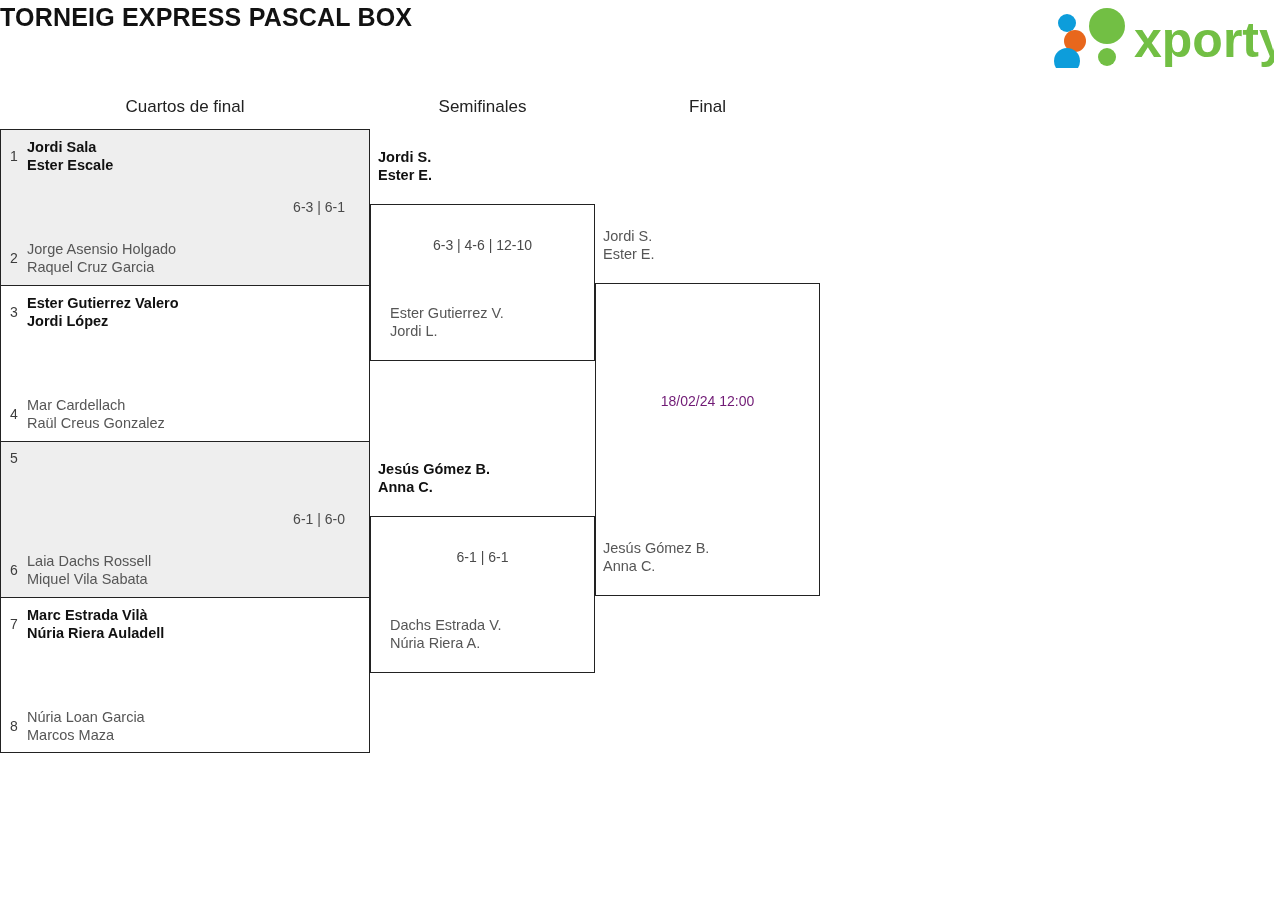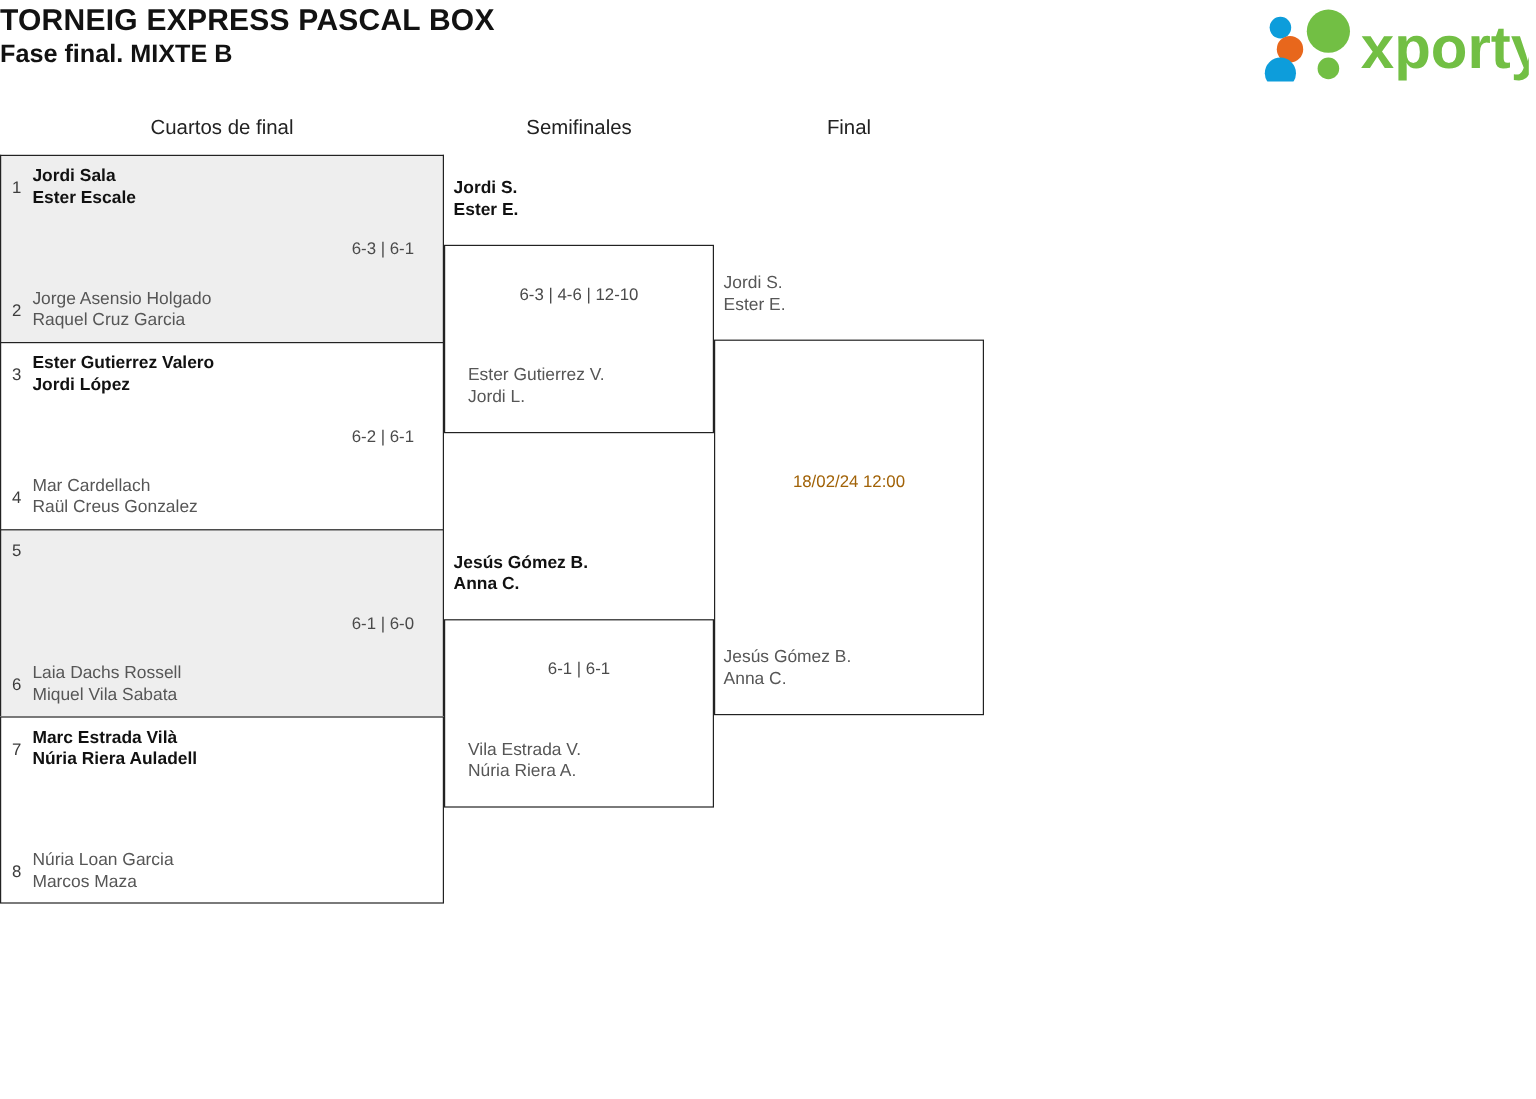--- a/index.html
+++ b/index.html
@@ -7,21 +7,21 @@
     margin: 0; padding: 0;
     background: #ffffff;
     width: 1280px; height: 916px;
     font-family: "Liberation Sans", sans-serif;
     -webkit-font-smoothing: antialiased;
   }
   .page { position: relative; width: 1280px; height: 916px; overflow: hidden; }
 
   
   .header { position: absolute; left: 0; top: 0; width: 1280px; height: 76px; }
-  .title-block { position: absolute; left: 0; top: 2px; }
+  .title-block { position: absolute; left: 0; top: 2px; text-align: right; }
   .title-main {
     font-size: 25px; font-weight: 700; color: #121212;
     letter-spacing: .2px; line-height: 30px; white-space: nowrap;
   }
   .title-sub {
     font-size: 21px; font-weight: 700; color: #121212;
     line-height: 27px; white-space: nowrap;
   }
 
   
@@ -109,32 +109,31 @@
   .fn-team {
     position: absolute; left: 603px; width: 220px; line-height: 18px;
   }
   .fn-team div { white-space: nowrap; font-size: 14.5px; }
   .fn-team.pending div { color: #565656; font-weight: 400; }
   #fnt0a { top: 227px; }
   #fnt0b { top: 539px; }
 
   .fn-score {
     position: absolute; left: 595px; width: 225px; top: 393px;
-    text-align: center; font-size: 14px; color: #a16207; white-space: nowrap;
+    text-align: center; font-size: 14px; color: #701a75; white-space: nowrap;
   }
 </style>
 </head>
 <body>
 
 <div class="page">
 
   <div class="header">
     <div class="title-block">
       <div class="title-main">TORNEIG EXPRESS PASCAL BOX</div>
-      <div class="title-sub">Fase final. MIXTE B</div>
     </div>
 
     <div class="logo">
       <svg width="224" height="62" viewBox="0 0 224 62" xmlns="http://www.w3.org/2000/svg" aria-hidden="true">
         <g>
           <circle cx="17" cy="17" r="9" fill="#0d9ddb"></circle>
           <circle cx="25" cy="35" r="11" fill="#e8671c"></circle>
           <circle cx="17" cy="55" r="13" fill="#0d9ddb"></circle>
           <circle cx="57" cy="20" r="18" fill="#72bf44"></circle>
           <circle cx="57" cy="51" r="9" fill="#72bf44"></circle>
@@ -169,21 +168,20 @@
     </div>
 
     <div class="qf plain" id="qf1">
       <div class="team top winner">
         <span class="seed">3</span>
         <span class="names">
           <div>Ester Gutierrez Valero</div>
           <div>Jordi López</div>
         </span>
       </div>
-      <div class="qf-score">6-2 | 6-1</div>
       <div class="team bot loser">
         <span class="seed">4</span>
         <span class="names">
           <div>Mar Cardellach</div>
           <div>Raül Creus Gonzalez</div>
         </span>
       </div>
     </div>
 
     <div class="qf shade" id="qf2">
@@ -228,21 +226,21 @@
       <div>Jordi L.</div>
     </div>
 
     <div class="sf-box" id="sfbox1"></div>
     <div class="sf-team winner" id="sft1a">
       <div>Jesús Gómez B.</div>
       <div>Anna C.</div>
     </div>
     <div class="sf-score" id="sfs1">6-1 | 6-1</div>
     <div class="sf-team loser" id="sft1b">
-      <div>Vila Estrada V.</div>
+      <div>Dachs Estrada V.</div>
       <div>Núria Riera A.</div>
     </div>
 
     <div class="fn-box" id="fnbox0"></div>
     <div class="fn-team pending" id="fnt0a">
       <div>Jordi S.</div>
       <div>Ester E.</div>
     </div>
     <div class="fn-score">18/02/24 12:00</div>
     <div class="fn-team pending" id="fnt0b">

